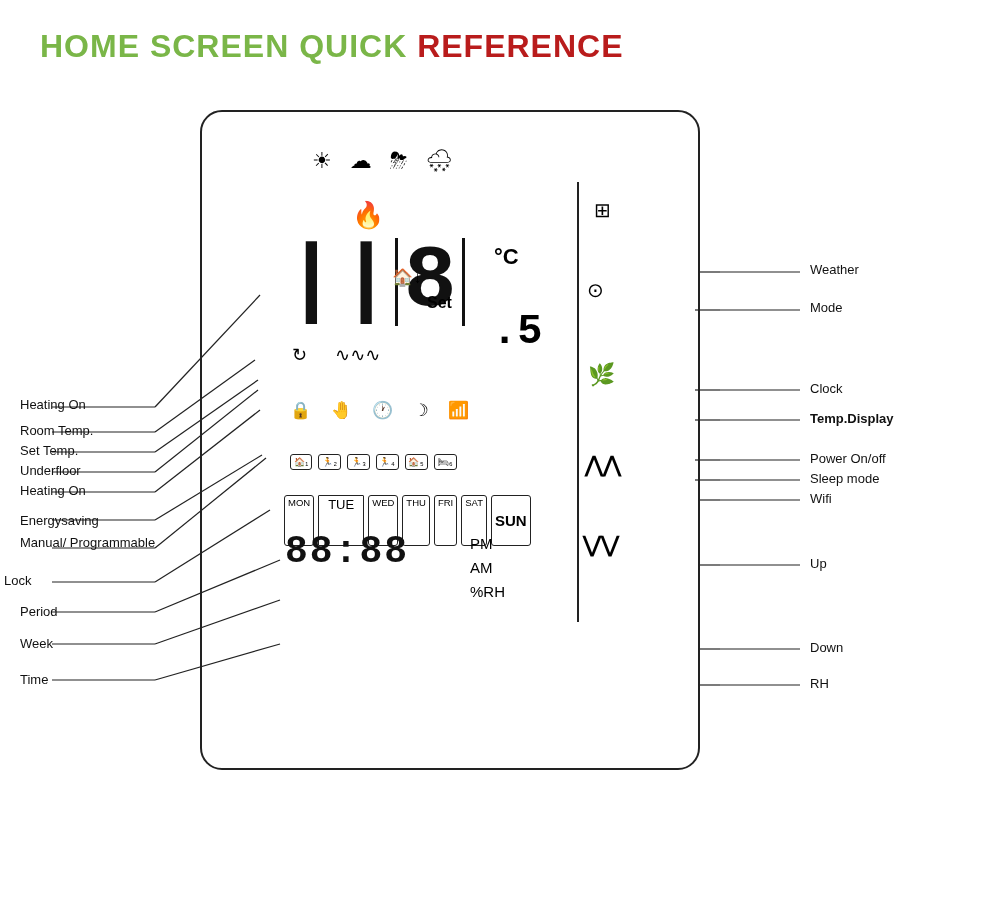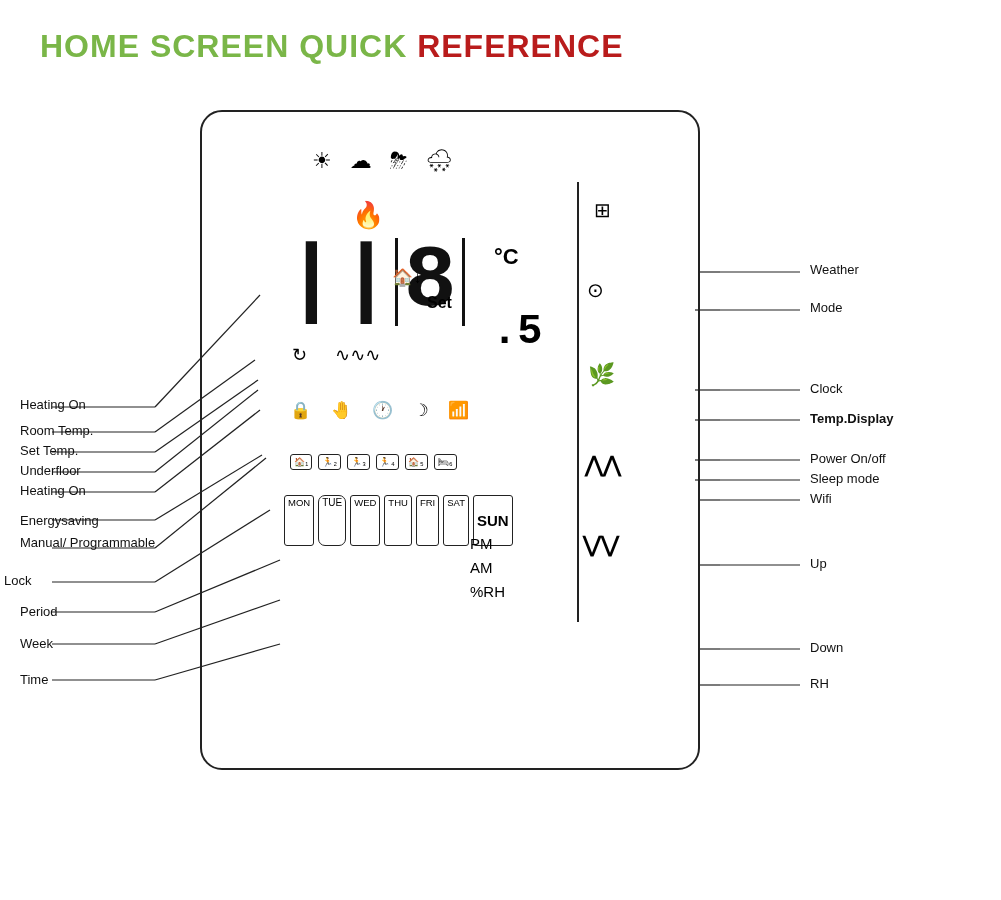--- a/index.html
+++ b/index.html
@@ -147,28 +147,31 @@
     <span style="border:1.5px solid #222;border-radius:3px;padding:2px 3px;font-size:9px;">🏠₁</span>
     <span style="border:1.5px solid #222;border-radius:3px;padding:2px 3px;font-size:9px;">🏃₂</span>
     <span style="border:1.5px solid #222;border-radius:3px;padding:2px 3px;font-size:9px;">🏃₃</span>
     <span style="border:1.5px solid #222;border-radius:3px;padding:2px 3px;font-size:9px;">🏃₄</span>
     <span style="border:1.5px solid #222;border-radius:3px;padding:2px 3px;font-size:9px;">🏠₅</span>
     <span style="border:1.5px solid #222;border-radius:3px;padding:2px 3px;font-size:9px;">🛏₆</span>
   </div>
 
   <div style="position:absolute;top:383px;left:82px;display:flex;gap:4px;">
     <span style="border:1.5px solid #222;border-radius:3px;padding:1px 3px;font-size:9.5px;">MON</span>
-    <span style="border:1.5px solid #222;border-radius:7px;padding:1px 3px;font-size:10px;">TUE</span>
+    <span style="border:1.5px solid #222;border-radius:1px;padding:1px 9px;font-size:13px;">TUE</span>
     <span style="border:1.5px solid #222;border-radius:3px;padding:1px 3px;font-size:9.5px;">WED</span>
     <span style="border:1.5px solid #222;border-radius:3px;padding:1px 3px;font-size:9.5px;">THU</span>
     <span style="border:1.5px solid #222;border-radius:3px;padding:1px 3px;font-size:9.5px;">FRI</span>
     <span style="border:1.5px solid #222;border-radius:3px;padding:1px 3px;font-size:9.5px;">SAT</span>
     <span style="border:1.5px solid #222;border-radius:3px;padding:16px 3px;font-size:15px;font-weight:bold;">SUN</span>
   </div>
 
+  <div class="time-block">
+    <span style="font-family:'Courier New',monospace;font-weight:900;font-size:38px;color:#111;letter-spacing:2px;">88:88</span>
+  </div>
 
   <div style="position:absolute;top:420px;left:268px;font-size:15px;line-height:1.6;">
     <div>PM</div>
     <div>AM</div>
     <div>%RH</div>
   </div>
 
   <div class="divider-v"></div>
 
   <div style="position:absolute;top:86px;left:392px;font-size:20px;">⊞</div>

